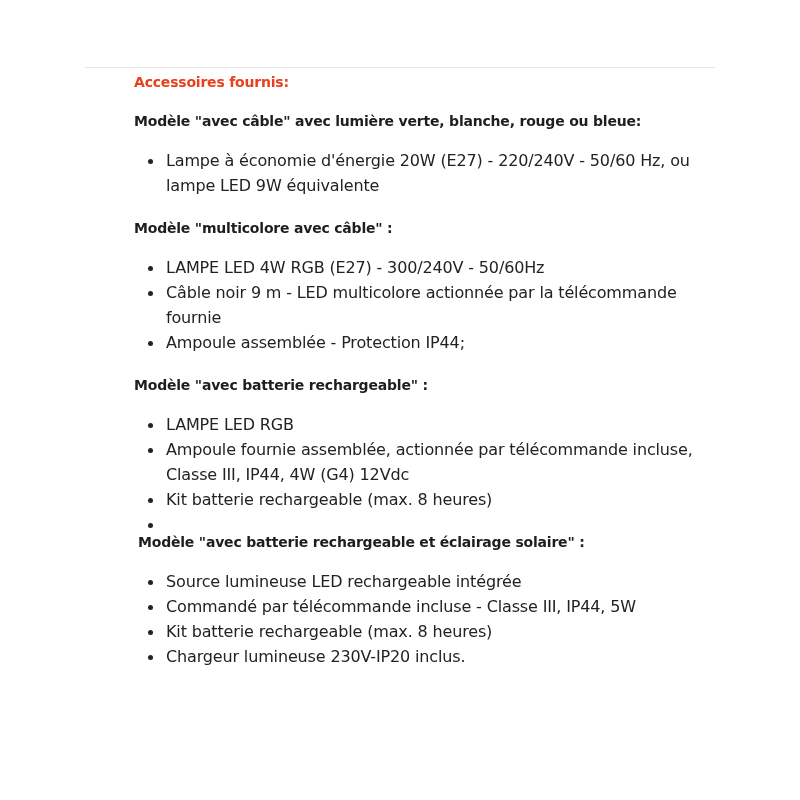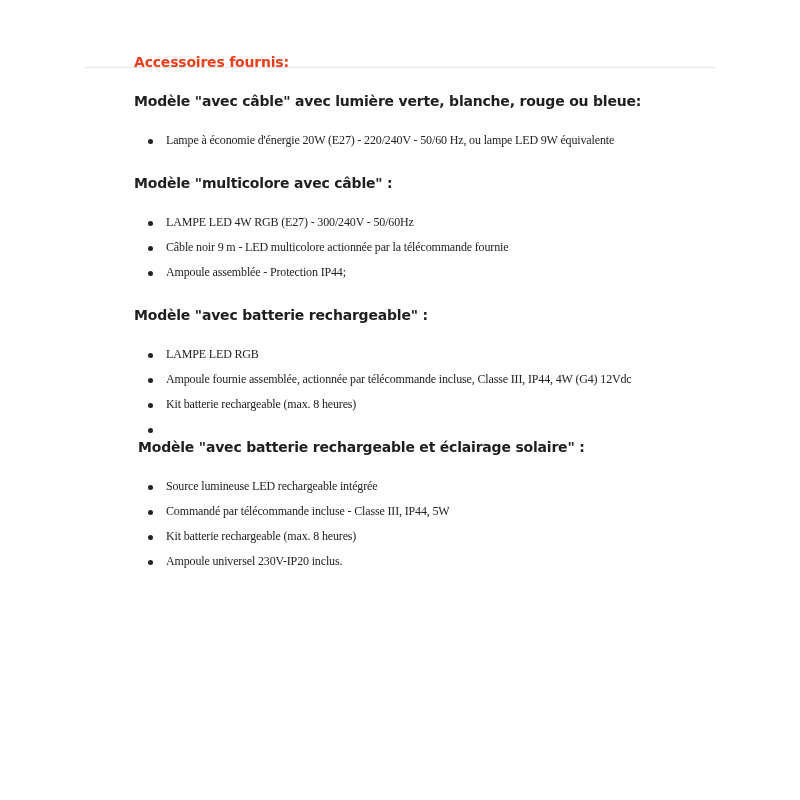--- a/index.html
+++ b/index.html
@@ -19,21 +19,21 @@
       position: absolute;
       left: 85px;
       top: 67px;
       width: 630px;
       height: 1px;
       background: #e6e6e6;
     }
     .content {
       position: absolute;
       left: 134px;
-      top: 52px;
+      top: 72px;
       width: 560px;
     }
     .section-title {
       font-size: 14px;
       font-weight: bold;
       color: #e8401c;
       line-height: 20px;
       margin: 0;
       padding-top: 0px;
       letter-spacing: -0.2px;
@@ -49,25 +49,24 @@
     .model-heading.first { margin-top: 19px; }
     .model-heading.indent { padding-left: 4px; }
     ul.items {
       list-style: none;
       margin: 17px 0 0 0;
       padding: 0;
     }
     ul.items li {
       position: relative;
       padding-left: 32px;
-      font-size: 12px;
+      font-size: 16px;
       line-height: 25px;
       color: #222222;
       letter-spacing: -0.15px;
-      font-family: Liberation Serif, serif;
     }
     ul.items li .bullet {
       position: absolute;
       left: 14px;
       top: 11px;
       width: 5px;
       height: 5px;
       border-radius: 50%;
       background: #222222;
     }
@@ -108,16 +107,16 @@
       <li><span class="bullet"></span></li>
     </ul>
   </div>
 
   <div class="block-4">
     <p class="model-heading indent">Modèle "avec batterie rechargeable et éclairage solaire" :</p>
     <ul class="items">
       <li><span class="bullet"></span><span>Source lumineuse LED rechargeable intégrée</span></li>
       <li><span class="bullet"></span><span>Commandé par télécommande incluse - Classe III, IP44, 5W</span></li>
       <li><span class="bullet"></span><span>Kit batterie rechargeable (max. 8 heures)</span></li>
-      <li><span class="bullet"></span><span>Ampoule universel 230V-IP20 inclus.</span></li>
+      <li><span class="bullet"></span><span>Chargeur lumineuse 230V-IP20 inclus.</span></li>
     </ul>
   </div>
 </div>
 
 </body></html>

